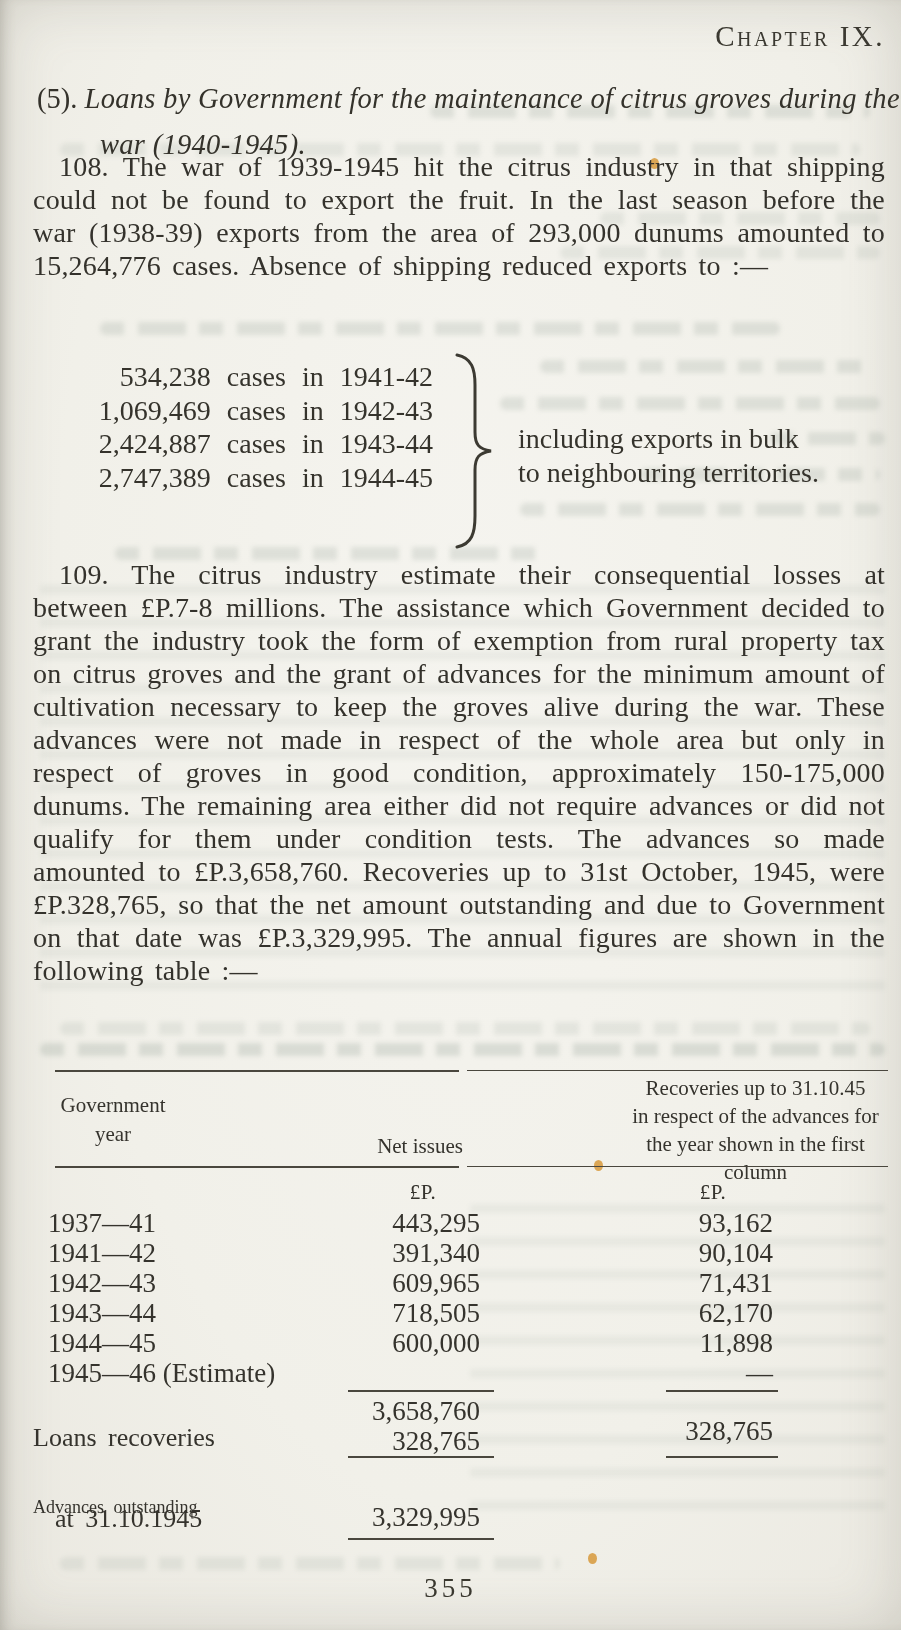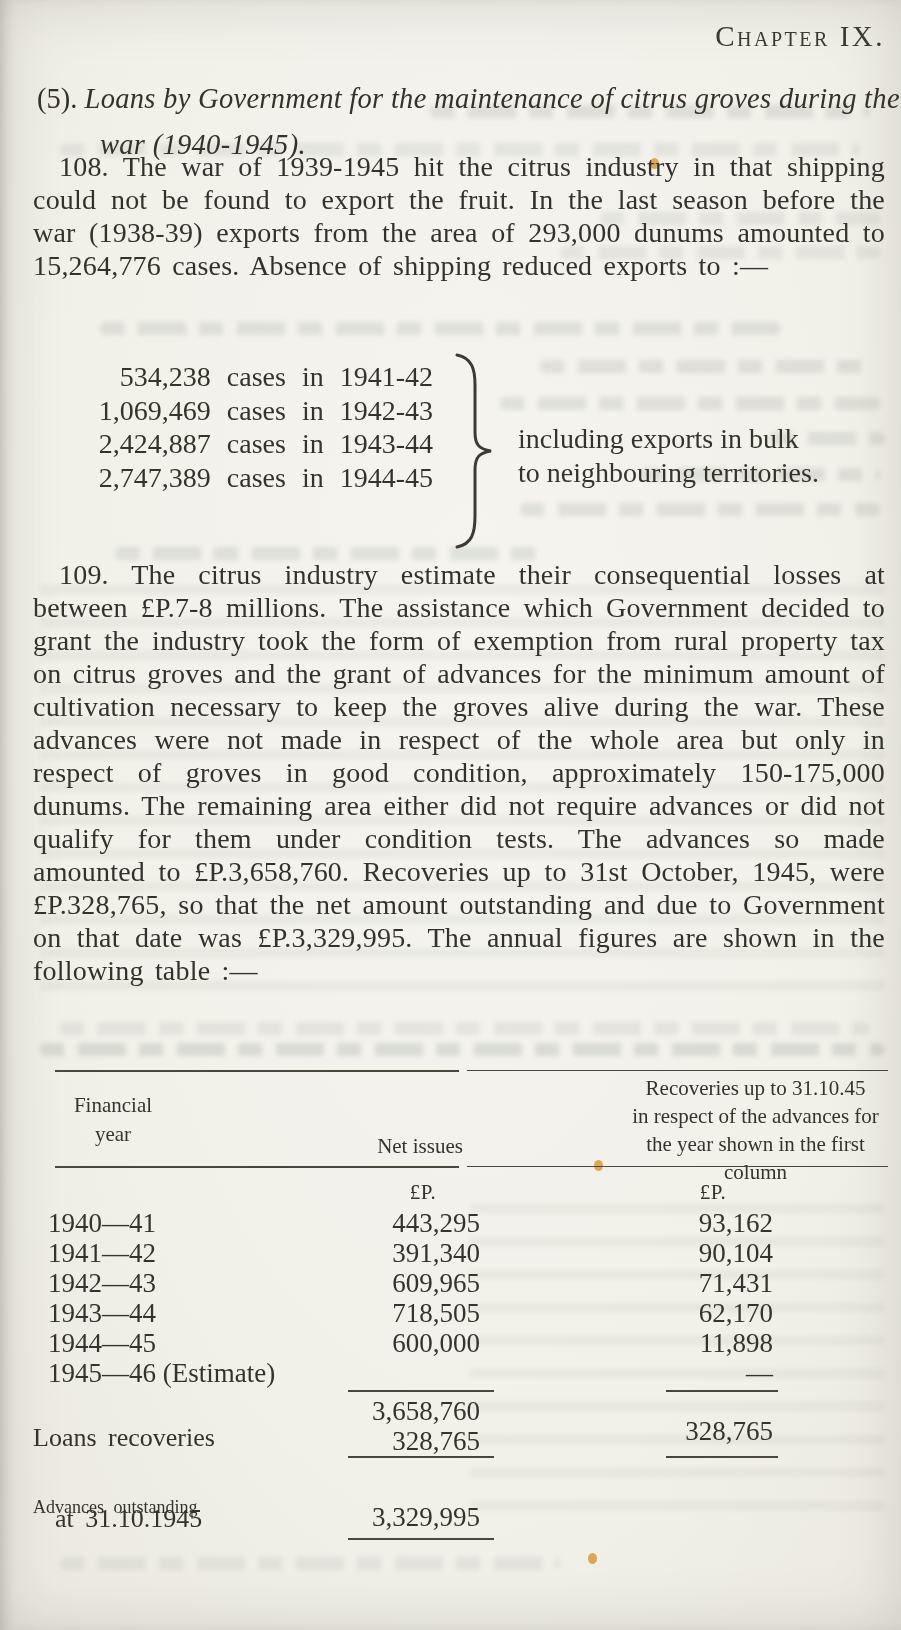--- a/index.html
+++ b/index.html
@@ -144,38 +144,38 @@
     </div>
   </div>
 
   <p class="body-para p109">109. The citrus industry estimate their consequential losses at between £P.7-8 millions. The assistance which Government decided to grant the industry took the form of exemption from rural property tax on citrus groves and the grant of advances for the minimum amount of cultivation necessary to keep the groves alive during the war. These advances were not made in respect of the whole area but only in respect of groves in good condition, approximately 150-175,000 dunums. The remaining area either did not require advances or did not qualify for them under condition tests. The advances so made amounted to £P.3,658,760. Recoveries up to 31st October, 1945, were £P.328,765, so that the net amount outstanding and due to Government on that date was £P.3,329,995. The annual figures are shown in the following table :—</p>
 
   <div class="fin-table">
     <div class="rule r1a"></div>
     <div class="rule r1b"></div>
 
     <div class="h-year">
-      <div>Financial</div>
+      <div>Government</div>
       <div>year</div>
     </div>
     <div class="h-net">Net issues</div>
     <div class="h-rec">
       <div>Recoveries up to 31.10.45</div>
       <div>in respect of the advances for</div>
       <div>the year shown in the first column</div>
     </div>
 
     <div class="rule r2a"></div>
     <div class="rule r2b"></div>
 
     <div class="cur cur-net">£P.</div>
     <div class="cur cur-rec">£P.</div>
 
     <div class="col col-years">
-      <div>1940—41</div>
+      <div>1937—41</div>
       <div>1941—42</div>
       <div>1942—43</div>
       <div>1943—44</div>
       <div>1944—45</div>
       <div>1945—46 (Estimate)</div>
     </div>
     <div class="col col-net">
       <div>443,295</div>
       <div>391,340</div>
       <div>609,965</div>
@@ -203,13 +203,14 @@
     <div class="rule end-rule-net"></div>
     <div class="rule end-rule-rec"></div>
 
     <div class="out-label1">Advances outstanding</div>
     <div class="out-label2">at 31.10.1945</div>
     <div class="out-value">3,329,995</div>
 
     <div class="rule final-rule"></div>
   </div>
 
+  <div class="page-number">355</div>
 </div>
 
 </body></html>

